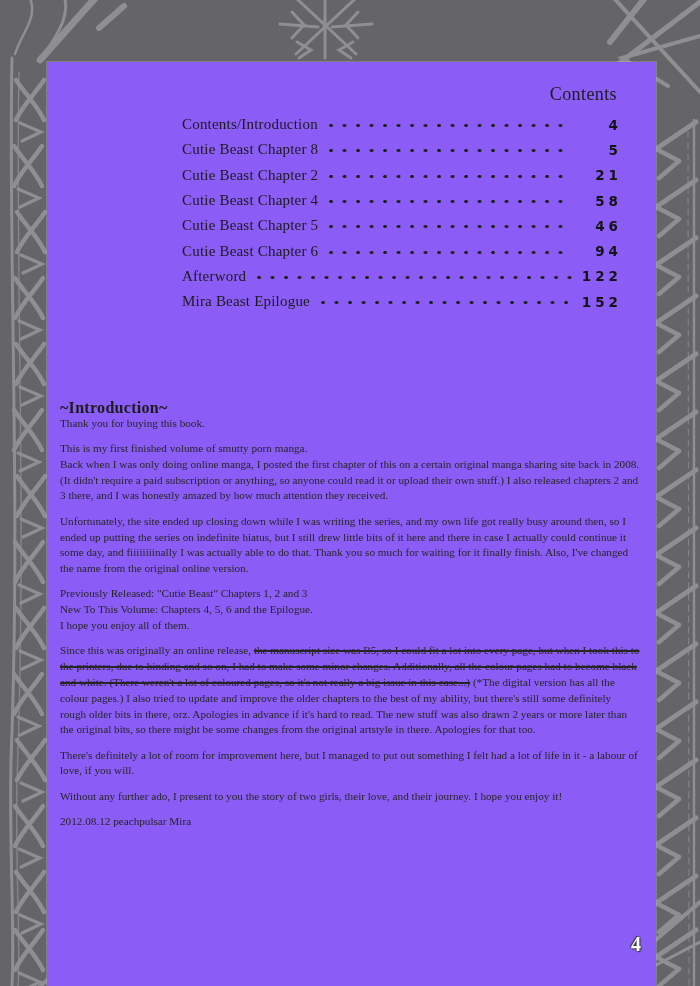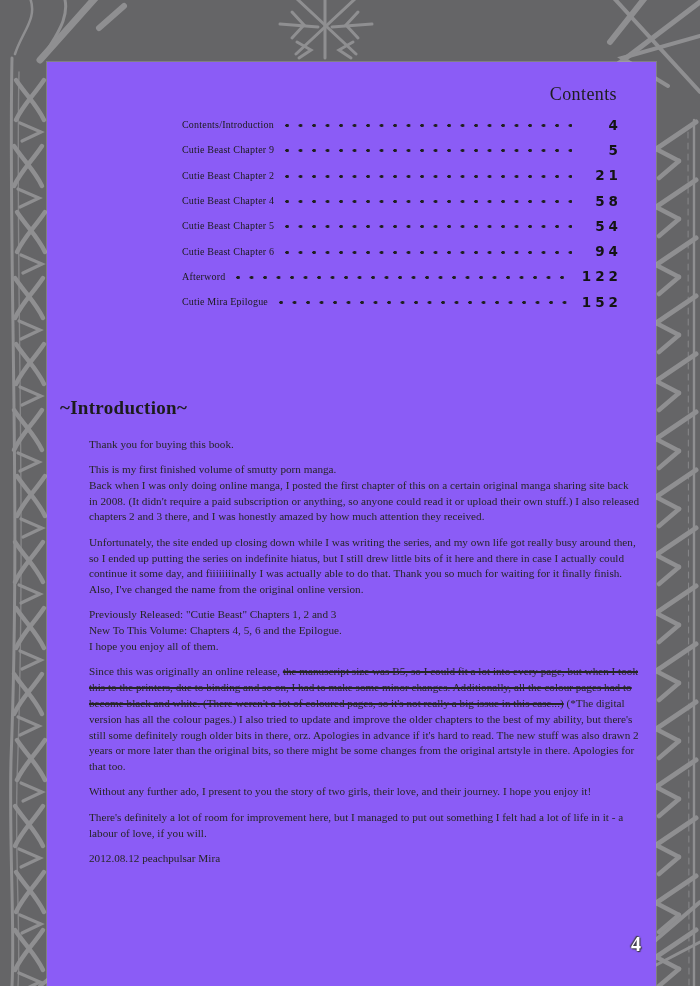--- a/index.html
+++ b/index.html
@@ -33,21 +33,21 @@
   .toc {
     position: absolute;
     top: 50px; left: 135px; right: 38px;
   }
   .toc-row {
     display: flex;
     align-items: center;
     height: 25.3px;
   }
   .toc-label {
-    font-size: 10px;
+    font-size: 15px;
     color: #1b1b1b;
     white-space: nowrap;
     letter-spacing: 0.2px;
   }
   .toc-dots {
     flex: 1;
     height: 5px;
     margin: 2px 8px 0 11px;
     background-image: radial-gradient(circle at 2px 2.5px, #1f1f1f 1.6px, transparent 1.9px);
     background-size: 13.5px 5px;
@@ -67,27 +67,26 @@
   
   .intro {
     position: absolute;
     left: 13px; top: 338px;
     width: 580px;
     font-size: 11.2px;
     line-height: 15.8px;
     color: #262626;
   }
   .intro h2 {
-    font-size: 19px;
+    font-size: 16px;
     font-weight: bold;
     color: #1c1c1c;
     letter-spacing: 0.3px;
-    margin-bottom: 21px;
-  }
-  .intro p { margin-bottom: 9.5px; margin-left: 29px; }
+  }
+  .intro p { margin-bottom: 9.5px; }
   .strike { text-decoration: line-through; text-decoration-thickness: 1.5px; }
   
   .folio {
     position: absolute;
     left: 622px; top: 933px;
     width: 28px;
     text-align: center;
     font-size: 20px;
     font-weight: bold;
     color: #ffffff;
@@ -197,71 +196,71 @@
 
   <div class="toc-title">Contents</div>
 
   <div class="toc">
     <div class="toc-row">
       <span class="toc-label">Contents/Introduction</span>
       <span class="toc-dots"></span>
       <span class="toc-page">4</span>
     </div>
     <div class="toc-row">
-      <span class="toc-label">Cutie Beast Chapter 9</span>
+      <span class="toc-label">Cutie Beast Chapter 8</span>
       <span class="toc-dots"></span>
       <span class="toc-page">5</span>
     </div>
     <div class="toc-row">
       <span class="toc-label">Cutie Beast Chapter 2</span>
       <span class="toc-dots"></span>
       <span class="toc-page">21</span>
     </div>
     <div class="toc-row">
       <span class="toc-label">Cutie Beast Chapter 4</span>
       <span class="toc-dots"></span>
       <span class="toc-page">58</span>
     </div>
     <div class="toc-row">
       <span class="toc-label">Cutie Beast Chapter 5</span>
       <span class="toc-dots"></span>
-      <span class="toc-page">54</span>
+      <span class="toc-page">46</span>
     </div>
     <div class="toc-row">
       <span class="toc-label">Cutie Beast Chapter 6</span>
       <span class="toc-dots"></span>
       <span class="toc-page">94</span>
     </div>
     <div class="toc-row">
       <span class="toc-label">Afterword</span>
       <span class="toc-dots"></span>
       <span class="toc-page">122</span>
     </div>
     <div class="toc-row">
-      <span class="toc-label">Cutie Mira Epilogue</span>
+      <span class="toc-label">Mira Beast Epilogue</span>
       <span class="toc-dots"></span>
       <span class="toc-page">152</span>
     </div>
   </div>
 
   <div class="intro">
     <h2>~Introduction~</h2>
 
     <p>Thank you for buying this book.</p>
 
     <p><span>This is my first finished volume of smutty porn manga.</span><br><span>Back when I was only doing online manga, I posted the first chapter of this on a certain original manga sharing site back in 2008. (It didn't require a paid subscription or anything, so anyone could read it  or upload their own stuff.) I also released chapters 2 and 3 there, and I was honestly amazed by how much attention they received.</span></p>
 
     <p>Unfortunately, the site ended up closing down while I was writing the series, and my own life got really busy around then, so I ended up putting the series on indefinite hiatus, but I still drew little bits of it here and there in case I actually could continue it some day, and fiiiiiiiinally I was actually able to do that. Thank you so much for waiting for it finally finish. Also, I've changed the name from the original online version.</p>
 
     <p><span>Previously Released: "Cutie Beast" Chapters 1, 2 and 3</span><br><span>New To This Volume: Chapters 4, 5, 6 and the Epilogue.</span><br><span>I hope you enjoy all of them.</span></p>
 
     <p><span>Since this was originally an online release, </span><span class="strike">the manuscript size was B5, so I could fit a lot into every page, but when I took this to the printers, due to binding and so on, I had to make some minor changes. Additionally, all the colour pages had to become black and white. (There weren't a lot of coloured pages, so it's not really a big issue in this case...)</span><span> (*The digital version has all the colour pages.) I also tried to update and improve the older chapters to the best of my ability, but there's still some definitely rough older bits in there, orz. Apologies in advance if it's hard to read. The new stuff was also drawn 2 years or more later than the original bits, so there might be some changes from the original artstyle in there. Apologies for that too.</span></p>
 
+    <p>There's definitely a lot of room for improvement here, but I managed to put out something I felt had a lot of life in it - a labour of love, if you will.</p>
+
     <p>Without any further ado, I present to you the story of two girls, their love, and their journey. I hope you enjoy it!</p>
-
-    <p>There's definitely a lot of room for improvement here, but I managed to put out something I felt had a lot of life in it - a labour of love, if you will.</p>
 
     <p>2012.08.12 peachpulsar Mira</p>
   </div>
 
 </div>
 
 <div class="folio">4</div>
 
 </body></html>

